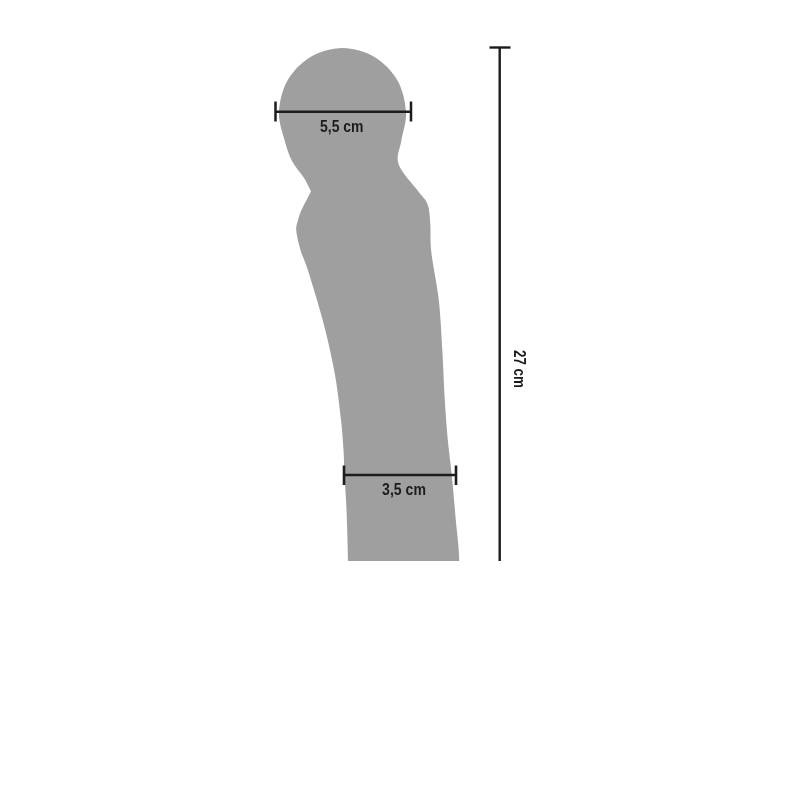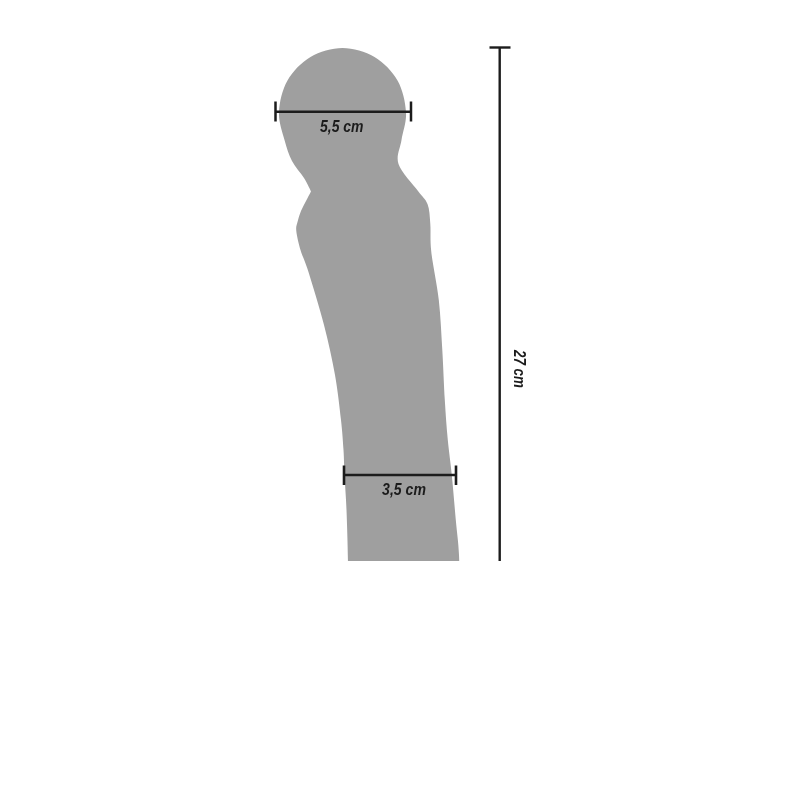--- a/index.html
+++ b/index.html
@@ -1,17 +1,17 @@
 <!DOCTYPE html>
 <html><head>
 <meta charset="utf-8">
 <title>dimensions</title>
 <style>
   html,body { margin:0; padding:0; background:#ffffff; }
-  .wrap { width:800px; height:561px; position:relative;font-style:italic; }
+  .wrap { width:800px; height:561px; position:relative; }
   svg { display:block; }
   text { font-family:"Liberation Sans", sans-serif; font-weight:bold; fill:#1c1c1c; }
 </style>
 </head>
 <body>
 <div class="wrap">
 <svg width="800" height="800" viewBox="0 0 800 800">
 
   <path d="M 342.5 48.0 C 353.2 48.0 365.3 51.6 374.5 57.0 C 383.7 62.4 392.2 71.3 397.5 80.5 C 402.8 89.7 405.3 102.1 406.0 112.0 C 406.7 121.9 402.8 131.3 401.5 140.0 C 400.2 148.7 395.8 155.5 398.5 164.0 C 401.2 172.5 413.2 184.3 418.0 191.0 C 422.8 197.7 425.4 198.5 427.5 204.0 C 429.6 209.5 429.7 216.0 430.3 224.0 C 430.9 232.0 429.9 239.3 431.3 252.0 C 432.7 264.7 437.0 283.7 438.8 300.0 C 440.6 316.3 441.3 333.3 442.3 350.0 C 443.3 366.7 443.9 385.0 444.8 400.0 C 445.7 415.0 446.6 427.5 447.8 440.0 C 449.0 452.5 450.5 461.7 451.8 475.0 C 453.1 488.3 454.6 506.7 455.8 520.0 C 457.0 533.3 458.4 541.7 459.0 555.0 C 459.6 568.3 459.5 585.8 459.5 600.0 C 459.5 614.2 459.3 626.7 459.0 640.0 C 458.7 653.3 457.9 669.5 457.5 680.0 C 457.1 690.5 457.2 696.5 456.5 703.0 C 455.8 709.5 453.5 719.0 453.5 719.0 C 453.5 719.0 447.8 727.8 445.0 731.0 C 442.2 734.2 440.0 736.1 437.0 738.5 C 434.0 740.9 430.7 743.6 427.0 745.5 C 423.3 747.4 420.0 749.0 415.0 750.0 C 410.0 751.0 403.0 751.6 397.0 751.5 C 391.0 751.4 384.0 750.9 379.0 749.5 C 374.0 748.1 370.5 746.0 367.0 743.0 C 363.5 740.0 361.6 736.8 358.0 731.5 C 354.4 726.2 345.5 711.0 345.5 711.0 C 345.5 711.0 344.6 704.5 344.8 696.0 C 345.0 687.5 346.1 672.7 346.5 660.0 C 346.9 647.3 347.2 635.8 347.5 620.0 C 347.8 604.2 348.2 583.3 348.0 565.0 C 347.8 546.7 347.1 525.0 346.5 510.0 C 345.9 495.0 345.0 485.0 344.5 475.0 C 344.0 465.0 344.1 459.2 343.5 450.0 C 342.9 440.8 342.4 432.5 341.0 420.0 C 339.6 407.5 337.8 390.8 335.0 375.0 C 332.2 359.2 328.4 342.2 324.0 325.0 C 319.6 307.8 312.4 284.5 308.5 272.0 C 304.6 259.5 302.5 256.8 300.5 250.0 C 298.5 243.2 296.8 235.7 296.3 231.0 C 295.8 226.3 296.7 225.3 297.5 222.0 C 298.3 218.7 299.6 214.5 301.0 211.0 C 302.4 207.5 304.3 204.2 306.0 201.0 C 307.7 197.8 311.0 191.5 311.0 191.5 C 311.0 191.5 307.2 183.1 304.0 178.0 C 300.8 172.9 295.2 167.3 292.0 161.0 C 288.8 154.7 286.7 148.2 284.5 140.0 C 282.3 131.8 278.5 121.9 279.0 112.0 C 279.5 102.1 282.2 89.7 287.5 80.5 C 292.8 71.3 301.3 62.4 310.5 57.0 C 319.7 51.6 331.8 48.0 342.5 48.0 Z" fill="#9f9f9f"></path>
 

